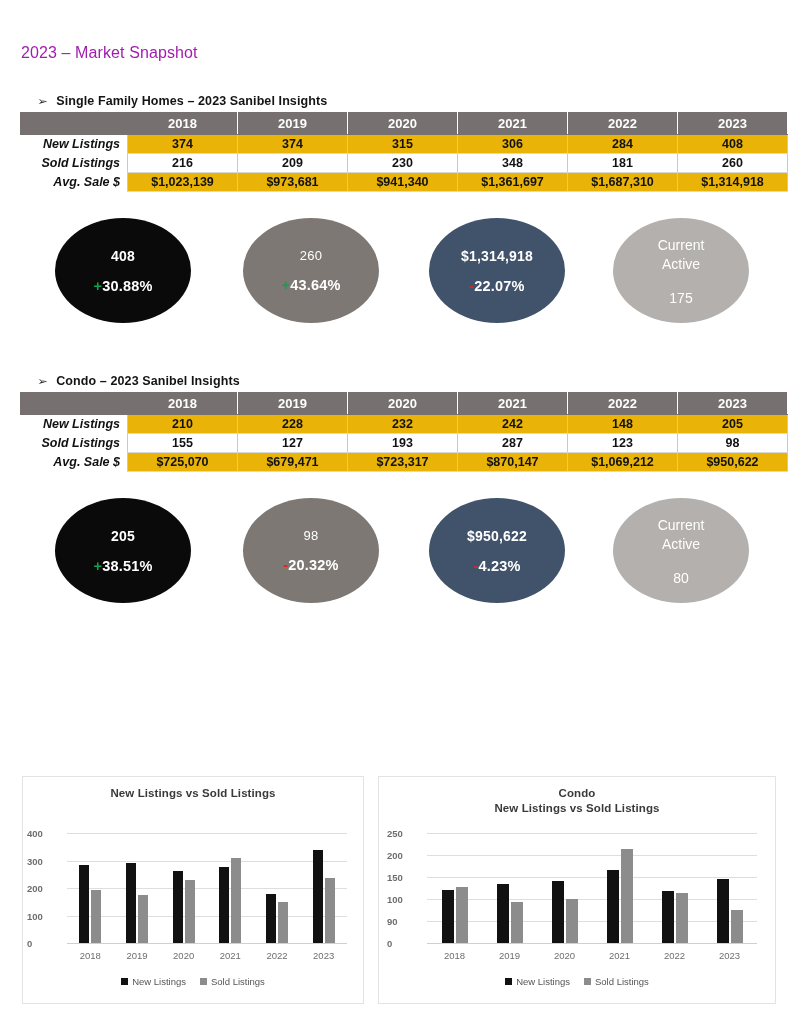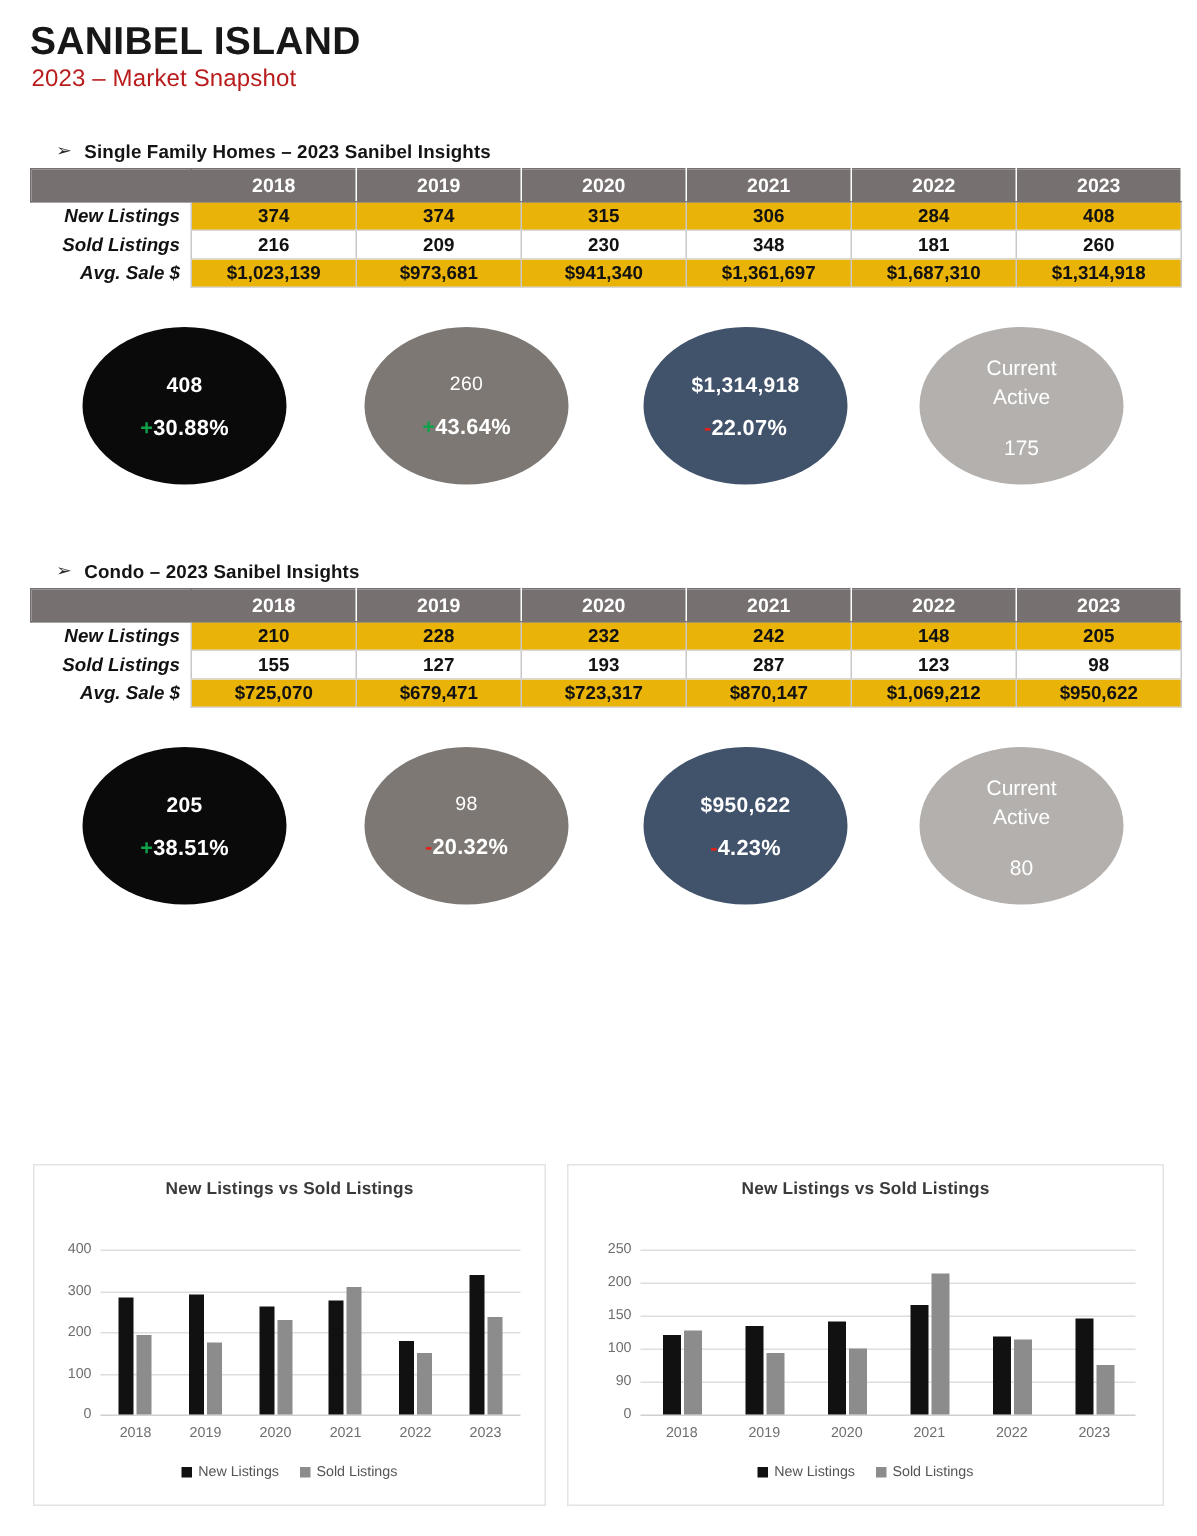--- a/index.html
+++ b/index.html
@@ -13,21 +13,21 @@
   }
   .page{position:relative;width:798px;height:1024px;}
 
   
   .title{
     position:absolute;left:20px;top:12px;
     font-size:26px;font-weight:bold;letter-spacing:.2px;color:#171717;
   }
   .subtitle{
     position:absolute;left:21px;top:44px;
-    font-size:16px;font-weight:normal;color:#b91c1c;letter-spacing:.1px;
+    font-size:16px;font-weight:normal;color:#a21caf;letter-spacing:.1px;
   }
 
   
   .sec-head{position:absolute;display:flex;align-items:center;gap:9px;}
   .bullet-arrow{
     font-size:11px;color:#2b2b2b;line-height:1;transform:scaleX(1.15);
   }
   .sec-head .sec-label{font-size:12.5px;font-weight:bold;color:#141414;letter-spacing:.1px;}
 
   
@@ -76,21 +76,21 @@
     position:absolute;background:#ffffff;border:1px solid #e3e3e3;
     box-sizing:border-box;
   }
   .chart-title{
     text-align:center;font-size:11.5px;font-weight:bold;color:#3a3a3a;
     line-height:15px;padding-top:9px;letter-spacing:.1px;
   }
   .plot{position:relative;}
   .ytick{
     position:absolute;right:0;transform:translateY(-50%);
-    font-size:9.5px;color:#6e6e6e;text-align:right;
+    font-size:9.5px;color:#6e6e6e;font-weight:bold;
   }
   .gridline{position:absolute;height:1px;background:#dedede;}
   .axisline{position:absolute;height:1px;background:#d0d0d0;}
   .bar{position:absolute;bottom:0;}
   .bar.new{background:#111111;}
   .bar.sold{background:#8c8c8c;}
   .xtick{
     position:absolute;text-align:center;font-size:9.5px;color:#6e6e6e;
   }
   .legend{
@@ -100,21 +100,20 @@
   .legend .item{display:flex;align-items:center;gap:4px;}
   .legend .sw{width:7px;height:7px;display:inline-block;}
   .legend .sw.new{background:#111111;}
   .legend .sw.sold{background:#8c8c8c;}
 </style>
 </head>
 <body>
 
 <div class="page">
 
-  <div class="title">SANIBEL ISLAND</div>
   <div class="subtitle">2023 – Market Snapshot</div>
 
   <div id="sections-root">
       <div class="sec-head" style="left: 38px; top: 94px;">
         <span class="bullet-arrow">➢</span>
         <span class="sec-label">Single Family Homes – 2023 Sanibel Insights</span>
       </div>
       <table class="snap" style="left: 20px; top: 112px; width: 758px;">
         <colgroup>
           <col class="lab">
@@ -301,20 +300,21 @@
             <span>New Listings</span>
           </div>
           <div class="item">
             <span class="sw sold"></span>
             <span>Sold Listings</span>
           </div>
         </div>
       </div>
       <div class="chart-box" style="left: 378px; top: 776px; width: 398px; height: 228px;">
         <div class="chart-title">
+          <div>Condo</div>
           <div>New Listings vs Sold Listings</div>
         </div>
         <div class="plot" style="position: absolute; left: 48px; top: 56px; width: 330px; height: 110px;">
           <div class="axisline" style="left: 0px; top: 110px; width: 330px;"></div>
           <div class="ytick" style="top: 110px; right: 336px; width: 34px;">0</div>
           <div class="gridline" style="left: 0px; top: 88px; width: 330px;"></div>
           <div class="ytick" style="top: 88px; right: 336px; width: 34px;">90</div>
           <div class="gridline" style="left: 0px; top: 66px; width: 330px;"></div>
           <div class="ytick" style="top: 66px; right: 336px; width: 34px;">100</div>
           <div class="gridline" style="left: 0px; top: 44px; width: 330px;"></div>

